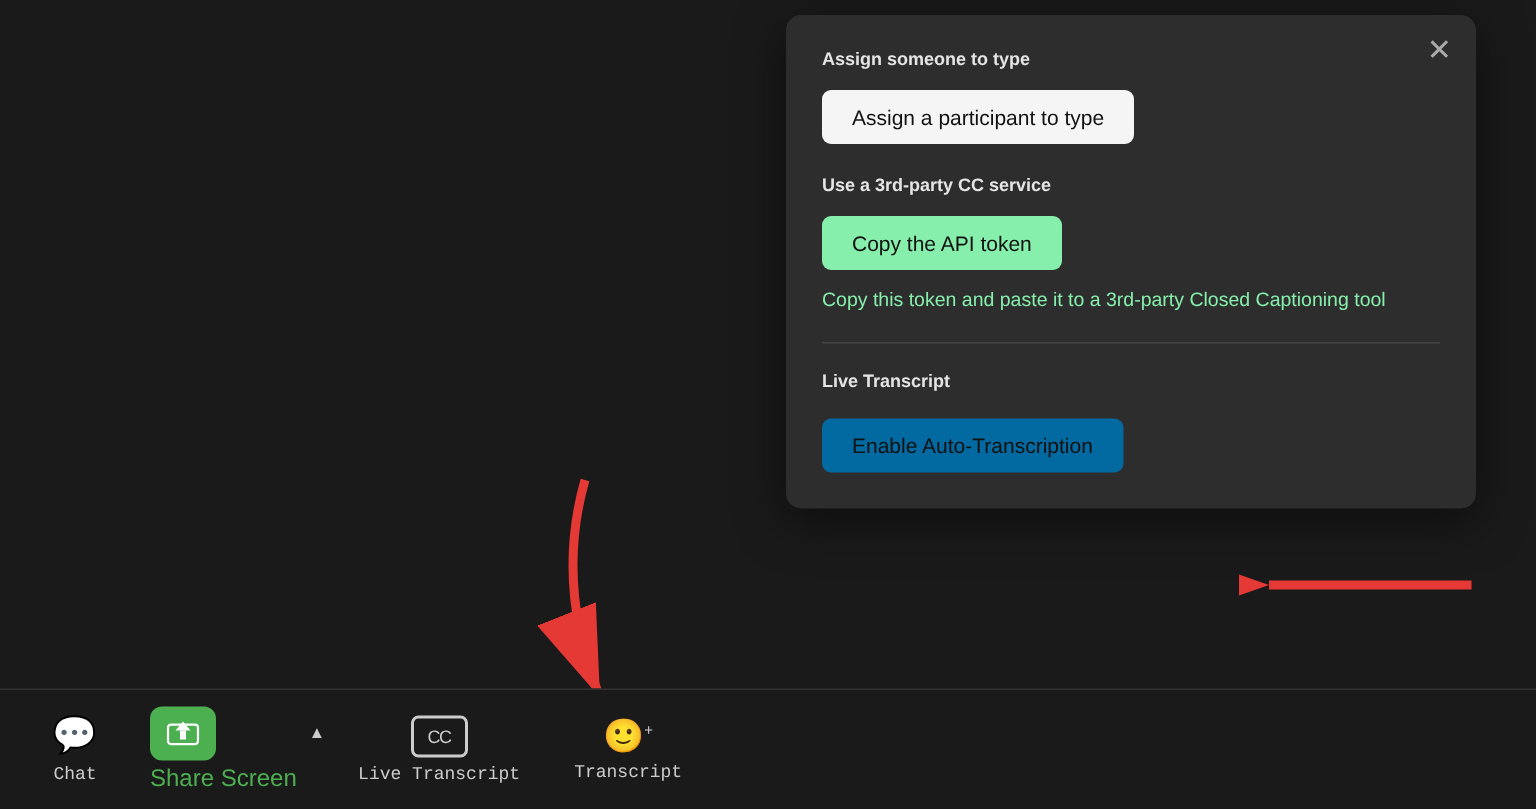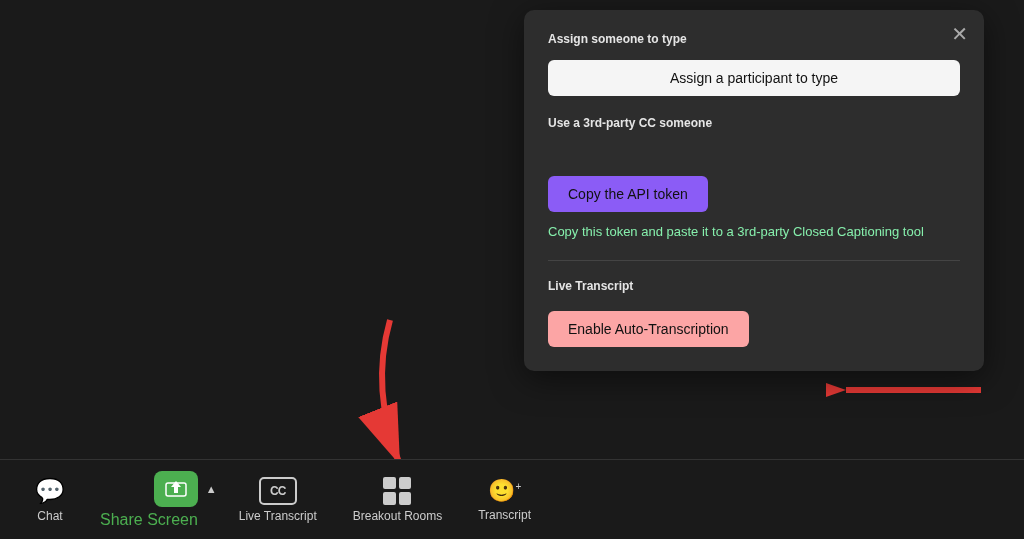--- a/index.html
+++ b/index.html
@@ -37,26 +37,27 @@
       cursor: pointer;
       padding: 8px 18px;
       min-width: 80px;
       gap: 4px;
     }
 
     .toolbar-item .label {
       font-size: 12px;
       color: #ccc;
       white-space: nowrap;
+      font-family: Liberation Mono, monospace;
     }
 
     .share-screen-btn {
       display: flex;
       flex-direction: column;
-      align-items: flex-end;
+      align-items: flex-start;
       gap: 4px;
       cursor: pointer;
       padding: 8px 6px;
       position: relative;
     }
 
     .share-icon-box {
       background: #4caf50;
       border-radius: 8px;
       width: 44px;
@@ -112,21 +113,20 @@
       font-size: 12px;
       font-weight: 700;
       color: #e5e5e5;
       margin-bottom: 14px;
     }
 
     .button-row {
       display: flex;
       gap: 12px;
       margin-bottom: 20px;
-      flex-direction: column;
     }
 
     .popup-btn {
       background: #f5f5f5;
       color: #111;
       border: none;
       border-radius: 6px;
       padding: 10px 20px;
       font-size: 14px;
       font-weight: 500;
@@ -134,41 +134,40 @@
       white-space: nowrap;
     }
 
     .section-divider {
       border: none;
       border-top: 1px solid #444;
       margin: 18px 0 18px 0;
     }
 
     .copy-token-btn {
-      background: #8b5cf6;
+      background: #86efac;
       color: #111;
       border: none;
       border-radius: 6px;
       padding: 10px 20px;
       font-size: 14px;
       font-weight: 500;
       cursor: pointer;
       margin-bottom: 10px;
       display: inline-block;
-      margin-top: 32px;
     }
 
     .helper-text {
       font-size: 13px;
       color: #86efac;
       line-height: 1.5;
     }
 
     .enable-btn {
-      background: #fca5a5;
+      background: #0369a1;
       color: #111;
       border: none;
       border-radius: 6px;
       padding: 10px 20px;
       font-size: 14px;
       font-weight: 500;
       cursor: pointer;
       display: inline-block;
       margin-top: 4px;
     }
@@ -181,21 +180,21 @@
     
     .cc-box {
       width: 38px;
       height: 28px;
       border: 2px solid #ccc;
       border-radius: 5px;
       display: flex;
       align-items: center;
       justify-content: center;
       font-size: 12px;
-      font-weight: bold;
+      font-weight: normal;
       color: #ccc;
       letter-spacing: -1px;
     }
 
     .record-circle {
       width: 30px;
       height: 30px;
       border-radius: 50%;
       border: 2px solid #ccc;
       display: flex;
@@ -255,21 +254,21 @@
 </svg>
 
 <div class="popup">
   <button class="popup-close">✕</button>
 
   <div class="section-title">Assign someone to type</div>
   <div class="button-row">
     <button class="popup-btn">Assign a participant to type</button>
   </div>
 
-  <div class="section-title">Use a 3rd-party CC someone</div>
+  <div class="section-title">Use a 3rd-party CC service</div>
   <button class="copy-token-btn">Copy the API token</button>
   <div class="helper-text">Copy this token and paste it to a 3rd-party Closed Captioning tool</div>
 
   <hr class="section-divider">
 
   <div class="section-title">Live Transcript</div>
   <button class="enable-btn">Enable Auto-Transcription</button>
 </div>
 
 <div class="toolbar">
@@ -292,28 +291,19 @@
     </div>
     <span class="share-chevron">▲</span>
   </div>
 
 
   <div class="toolbar-item">
     <div class="cc-box">CC</div>
     <span class="label">Live Transcript</span>
   </div>
 
-  <div class="toolbar-item">
-    <div class="breakout-grid">
-      <div class="breakout-cell"></div>
-      <div class="breakout-cell"></div>
-      <div class="breakout-cell"></div>
-      <div class="breakout-cell"></div>
-    </div>
-    <span class="label">Breakout Rooms</span>
-  </div>
 
   <div class="toolbar-item">
     <span class="reactions-emoji">🙂<sup style="font-size:10px;vertical-align:super;color:#ccc;">+</sup></span>
     <span class="label">Transcript</span>
   </div>
 
 </div>
 
 </body></html>

